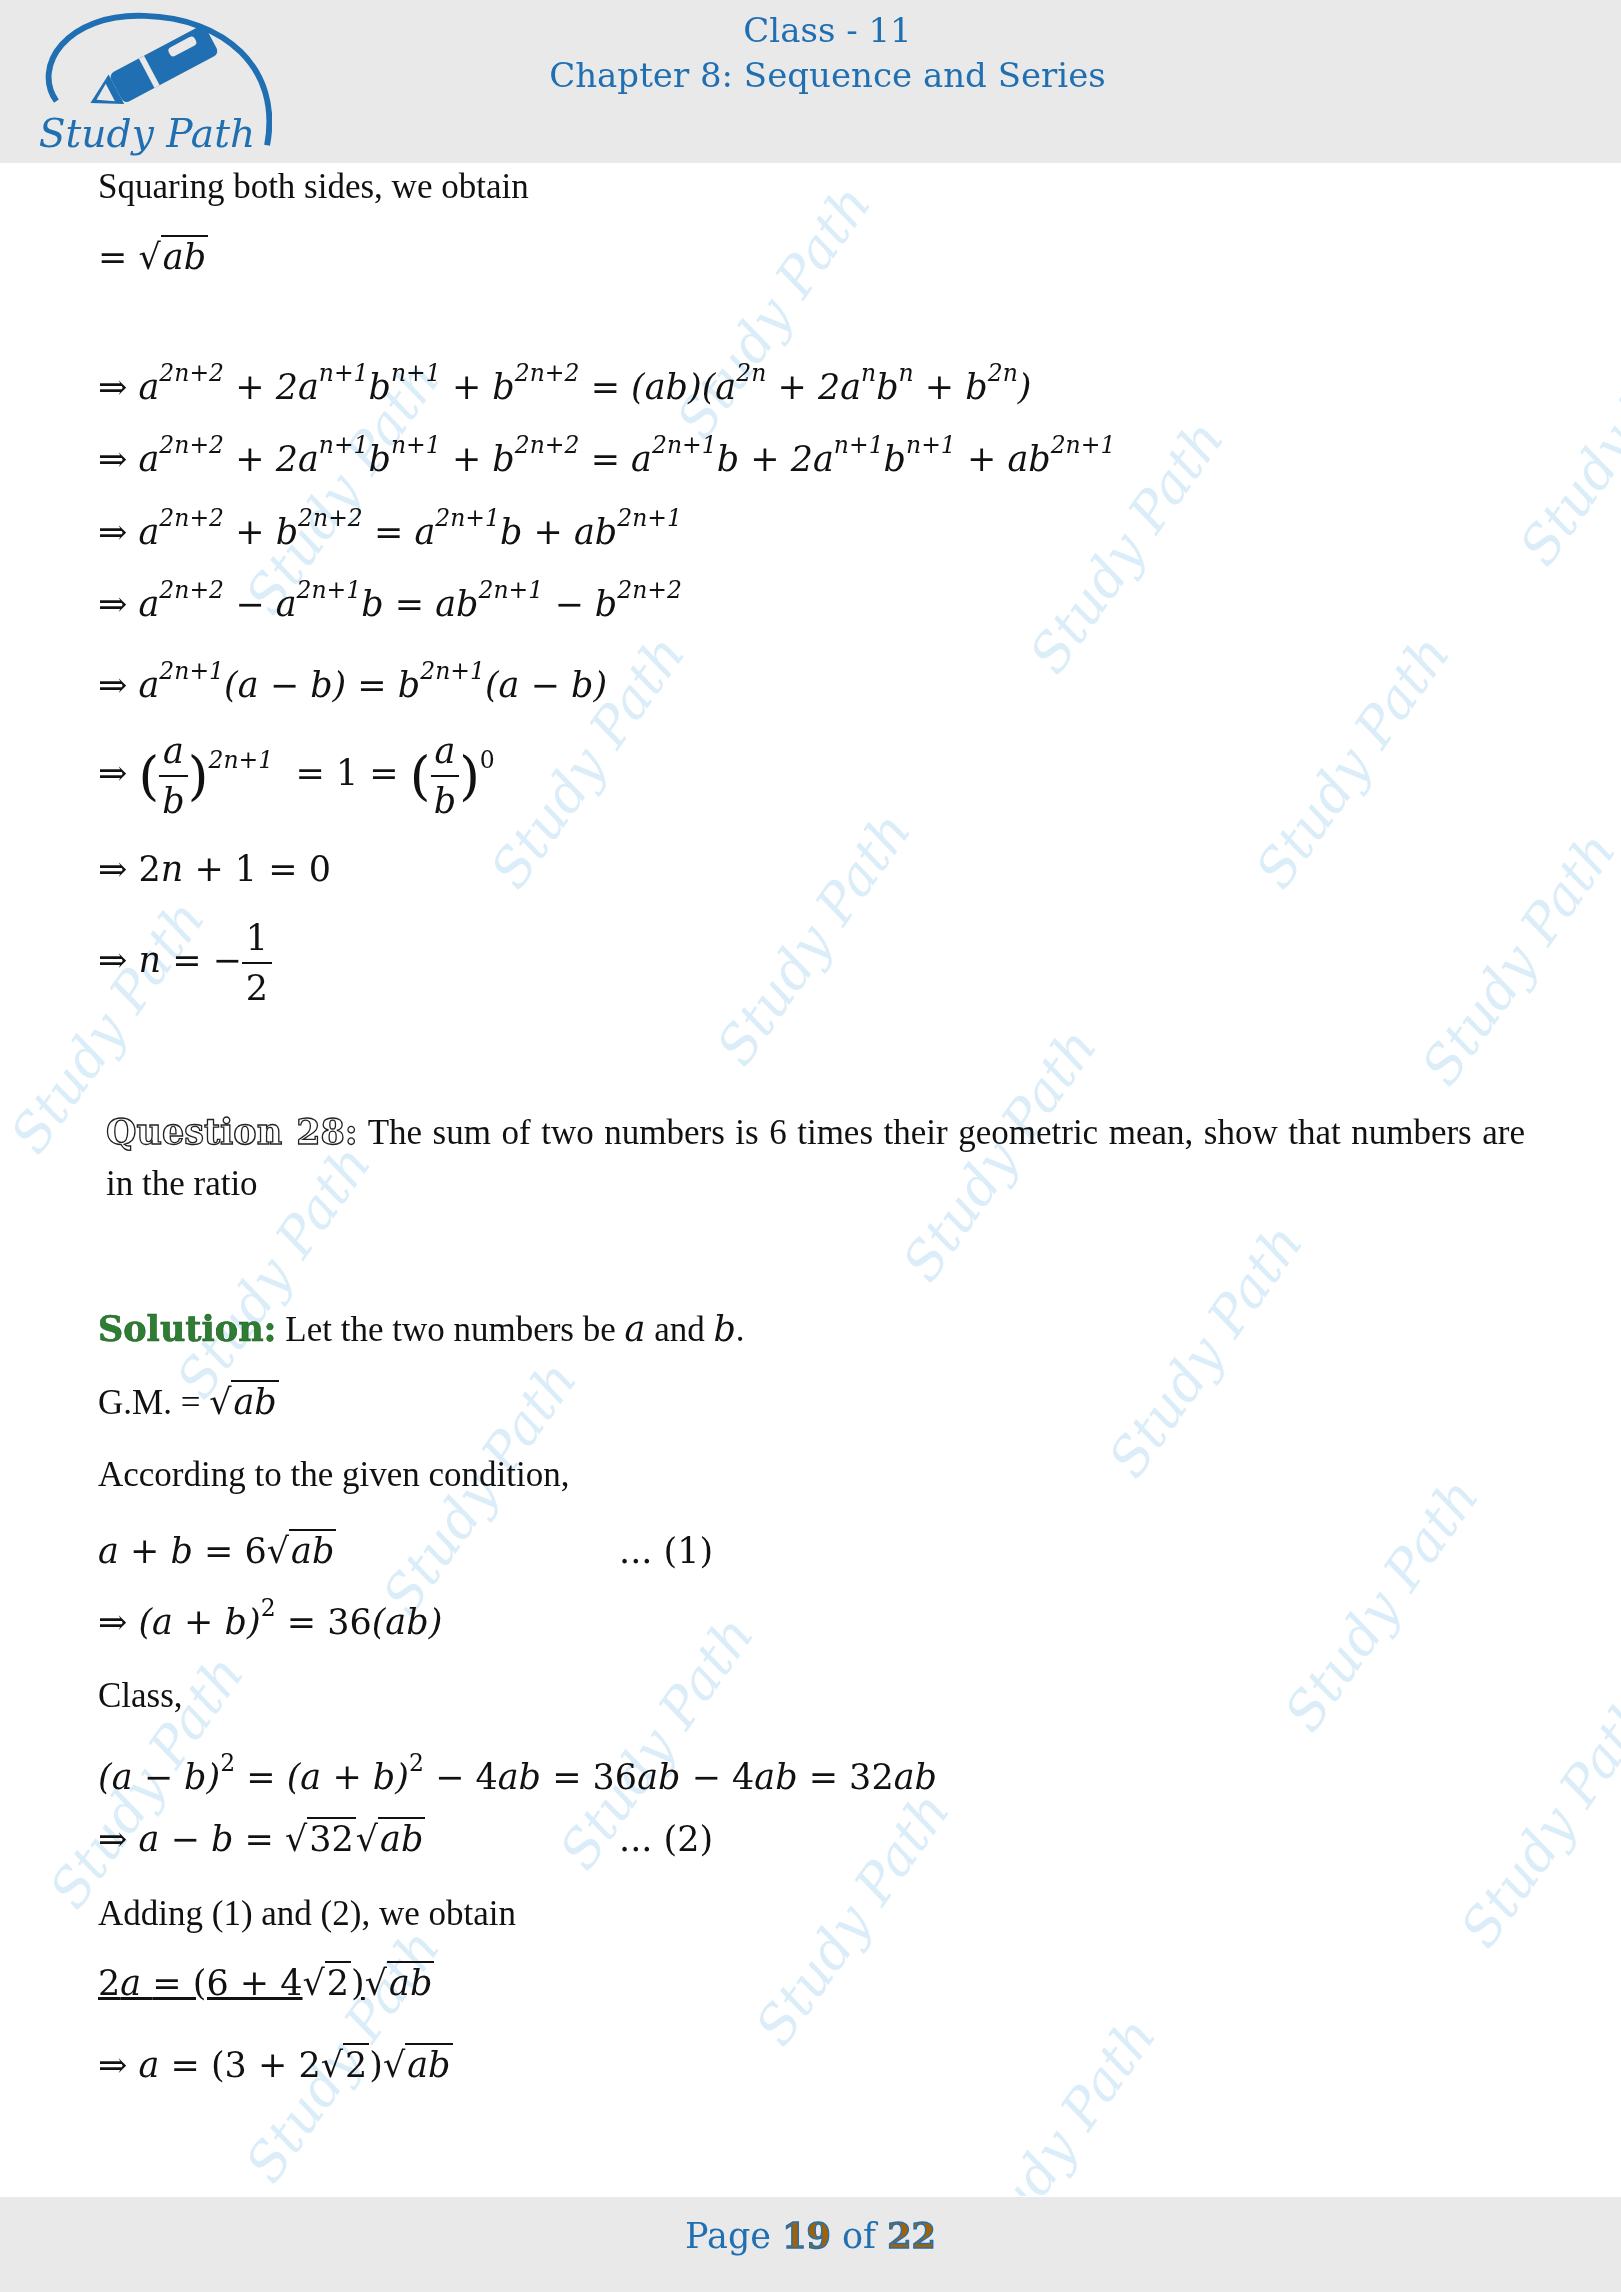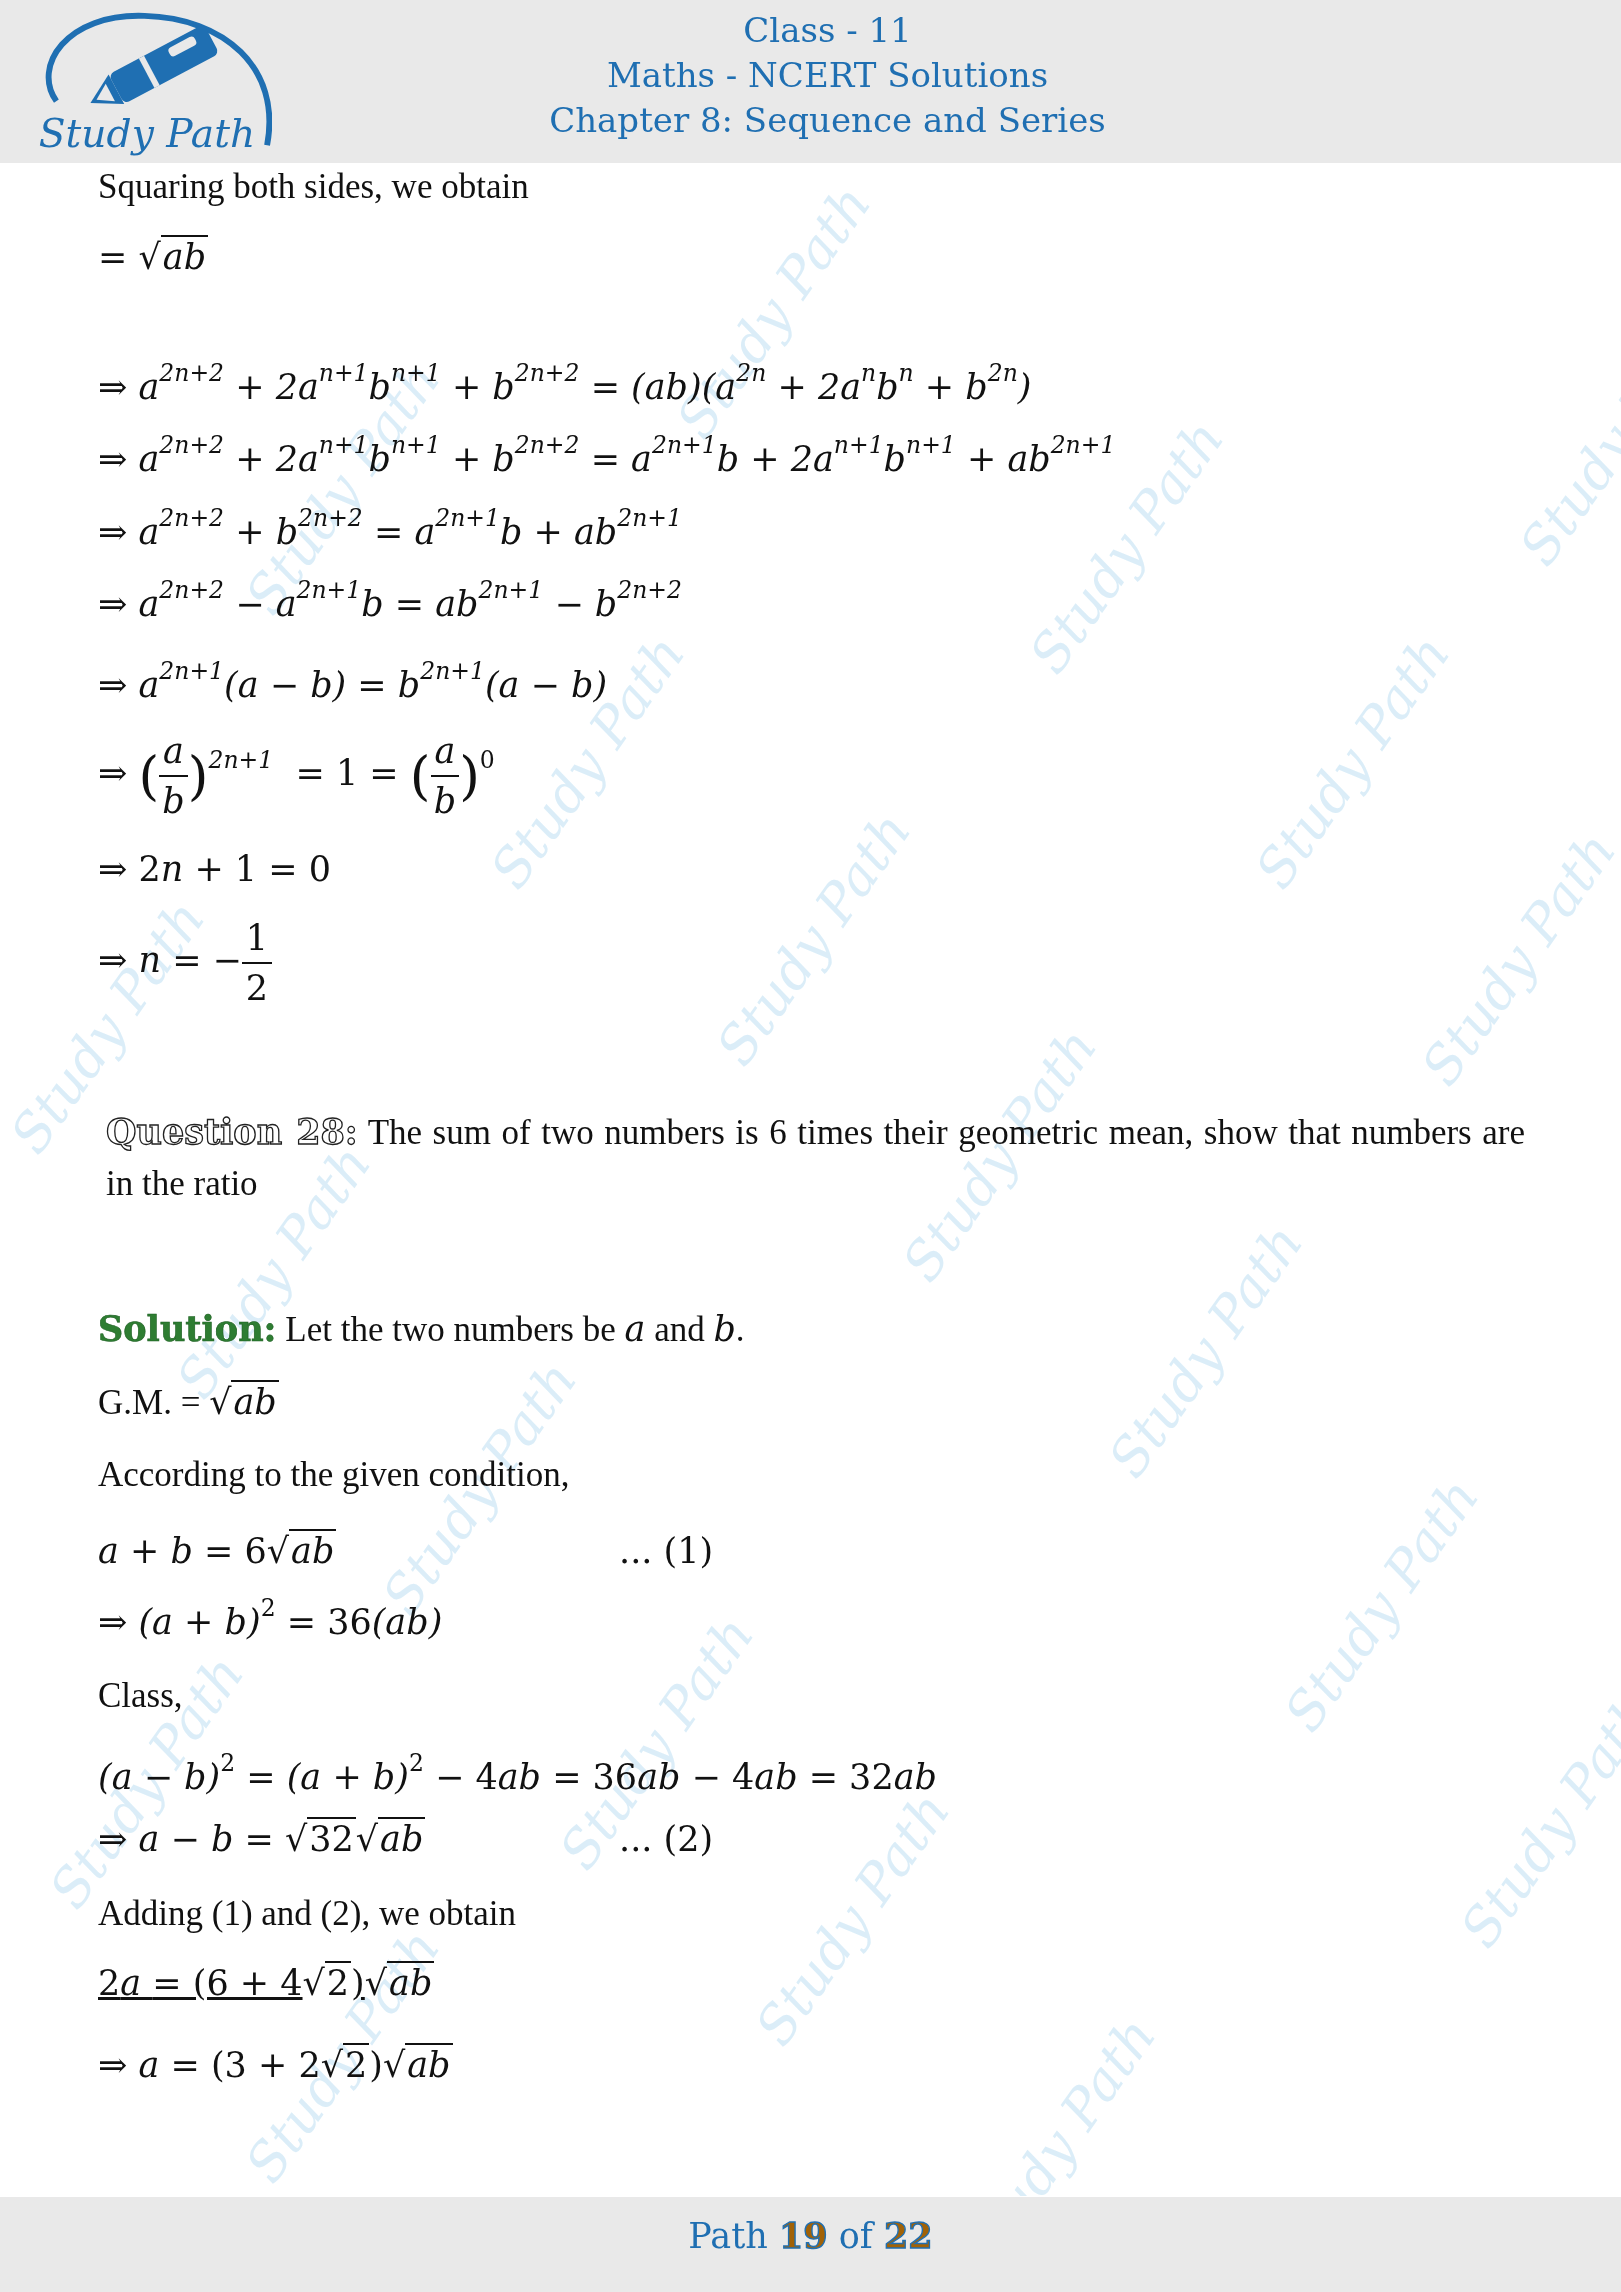--- a/index.html
+++ b/index.html
@@ -44,21 +44,20 @@
       <rect x="85" y="45" width="110" height="34" rx="6" fill="#1f6fb2"></rect>
       <rect x="120" y="45" width="6" height="34" fill="#e9e9e9"></rect>
       <rect x="150" y="50" width="30" height="10" rx="4" fill="#e9e9e9"></rect>
       <polygon points="85,45 55,62 85,79" fill="#1f6fb2"></polygon>
       <polygon points="78,52 62,62 78,72" fill="#e9e9e9"></polygon>
     </g>
     <text x="12" y="142" font-family="DejaVu Serif, serif" font-style="italic" font-size="40" fill="#1f6fb2">Study Path</text>
   </svg>
   <div class="head-lines">
     <div>Class - 11</div>
-    <div>Maths - NCERT Solutions</div>
     <div>Chapter 8: Sequence and Series</div>
   </div>
 </div>
 
 <div class="watermarks">
   <div class="wm" style="left:627px;top:118px;">Study Path</div>
   <div class="wm" style="left:196px;top:294px;">Study Path</div>
   <div class="wm" style="left:980px;top:353px;">Study Path</div>
   <div class="wm" style="left:1470px;top:245px;">Study Path</div>
   <div class="wm" style="left:441px;top:568px;">Study Path</div>
@@ -165,19 +164,19 @@
     <span class="r">2</span>a <span class="r">= (6 + 4</span><span class="sqrt"><span class="r">√</span><span class="rad r">2</span></span><span class="r">)</span><span class="sqrt"><span class="r">√</span><span class="rad">ab</span></span>
   </div>
 
   <div class="line m" style="top:1882px;">
     <span class="arrow">⇒</span> a <span class="r">= (3 + 2</span><span class="sqrt"><span class="r">√</span><span class="rad r">2</span></span><span class="r">)</span><span class="sqrt"><span class="r">√</span><span class="rad">ab</span></span>
   </div>
 </div>
 
 <div class="footer">
   <div class="footer-text">
-    <span>Path</span>
+    <span>Page</span>
     <span class="outline-num">19</span>
     <span>of</span>
     <span class="outline-num">22</span>
   </div>
 </div>
 
 
 </body></html>

